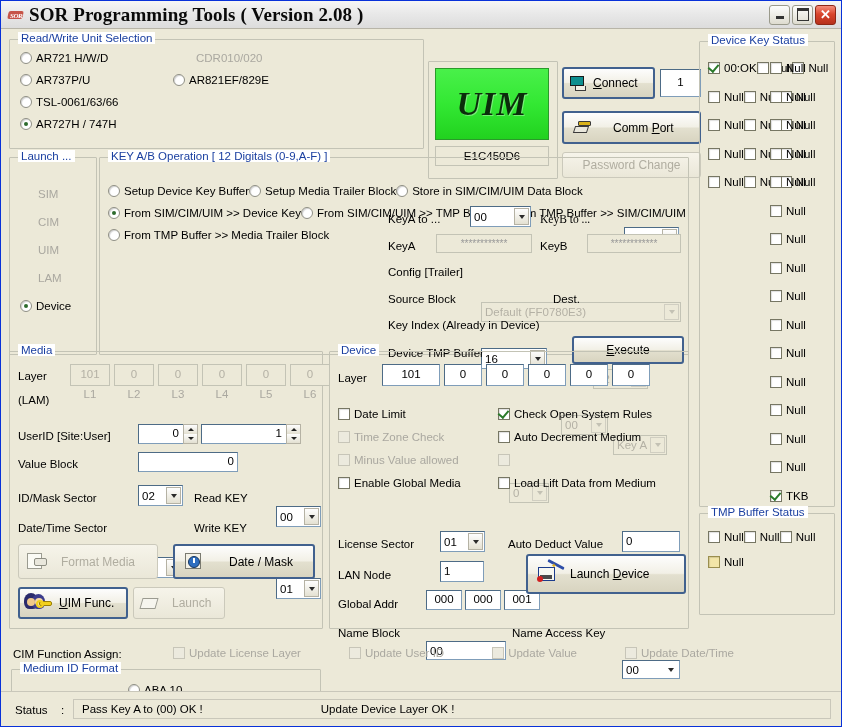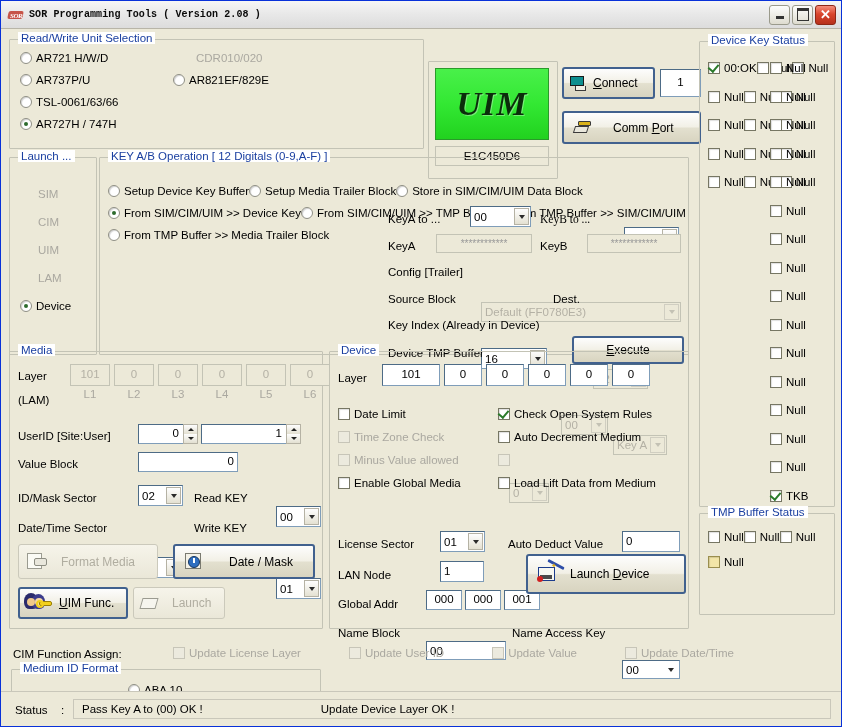--- a/index.html
+++ b/index.html
@@ -20,21 +20,21 @@
   }
   .titlebar .tb-icon{
     width:18px;height:18px;margin:0 4px 0 3px;flex:0 0 auto;
     position:relative;
   }
   .tb-icon .g1{position:absolute;left:1px;top:5px;width:15px;height:8px;background:#c0392b;
      border-radius:2px;transform:skewX(-12deg);opacity:.85;}
   .tb-icon .g2{position:absolute;left:3px;top:6px;font-size:7px;color:#fff;font-style:italic;
      font-weight:bold;font-family:"Liberation Serif",serif;letter-spacing:-.5px;}
   .titlebar .tb-title{
-    font-family:Liberation Mono, monospace;font-weight:bold;font-size:10px;color:#0a0a0a;
+    font-family:Liberation Serif, serif;font-weight:bold;font-size:19px;color:#0a0a0a;
     white-space:nowrap;letter-spacing:.1px;
   }
   .titlebar .tb-spacer{flex:1 1 auto;}
   .tb-btns{display:flex;gap:2px;align-items:center;padding-right:2px;}
   .tb-btn{
     width:21px;height:20px;border:1px solid #9a9a8c;border-radius:3px;
     background:linear-gradient(to bottom,#fdfdfd,#dedcd0);
     display:flex;align-items:center;justify-content:center;box-sizing:border-box;
   }
   .tb-btn span{display:block;}
@@ -278,20 +278,23 @@
     <div class="inp center" style="position:absolute;left:659px;top:40px;width:41px;height:28px;">1</div>
 
     <div class="btn def" style="left:561px;top:82px;width:139px;height:33px;justify-content:flex-start;padding-left:10px;">
       <span class="ic ic-plug">
         <span class="b"></span>
           <span class="c"></span>
       </span>
       <span style="margin-left:14px;">Comm <u>P</u>ort</span>
     </div>
 
+    <div class="btn dis" style="left:561px;top:123px;width:139px;height:26px;">
+      <span>Password Change</span>
+    </div>
 
     <div class="grp" id="dks">
       <div class="grp-title">Device Key Status</div>
       <div class="abs" style="left:8px;top:12px;" id="dks-left"><div class="chk" style="height: 28.5px;">
             <span class="cbox on"></span>
             <span class="lbl">00:OK</span>
           </div><div class="chk" style="height: 28.5px;">
             <span class="cbox"></span>
             <span class="lbl">Null</span>
           </div><div class="chk" style="height: 28.5px;">

